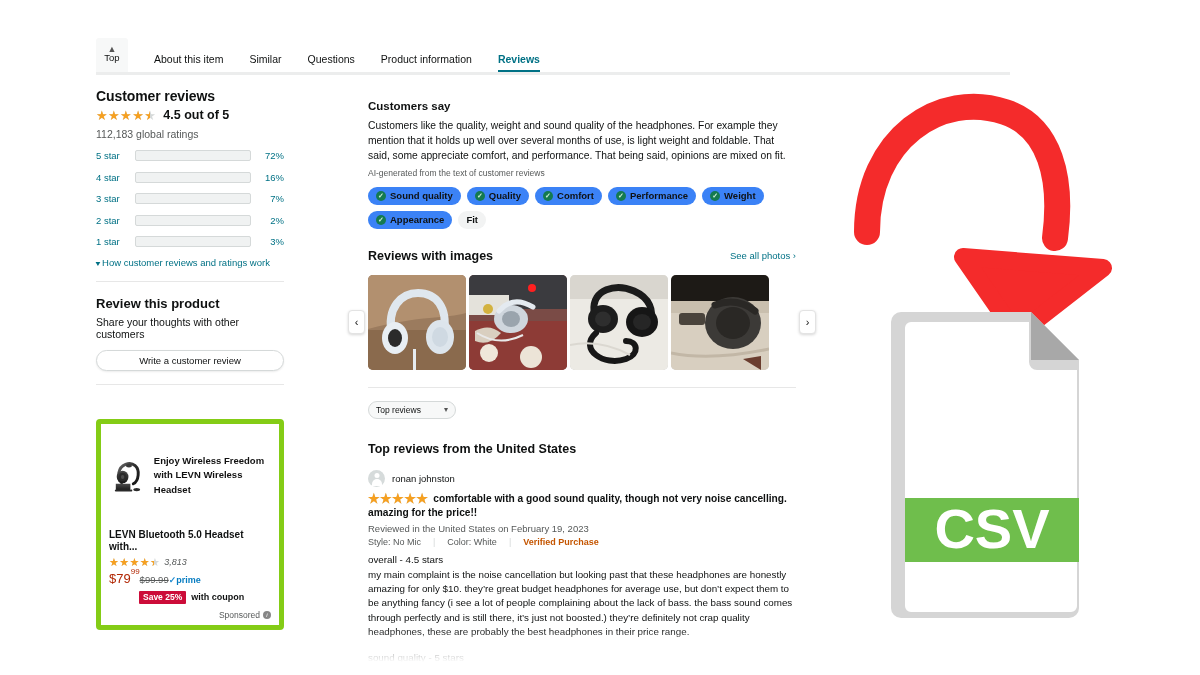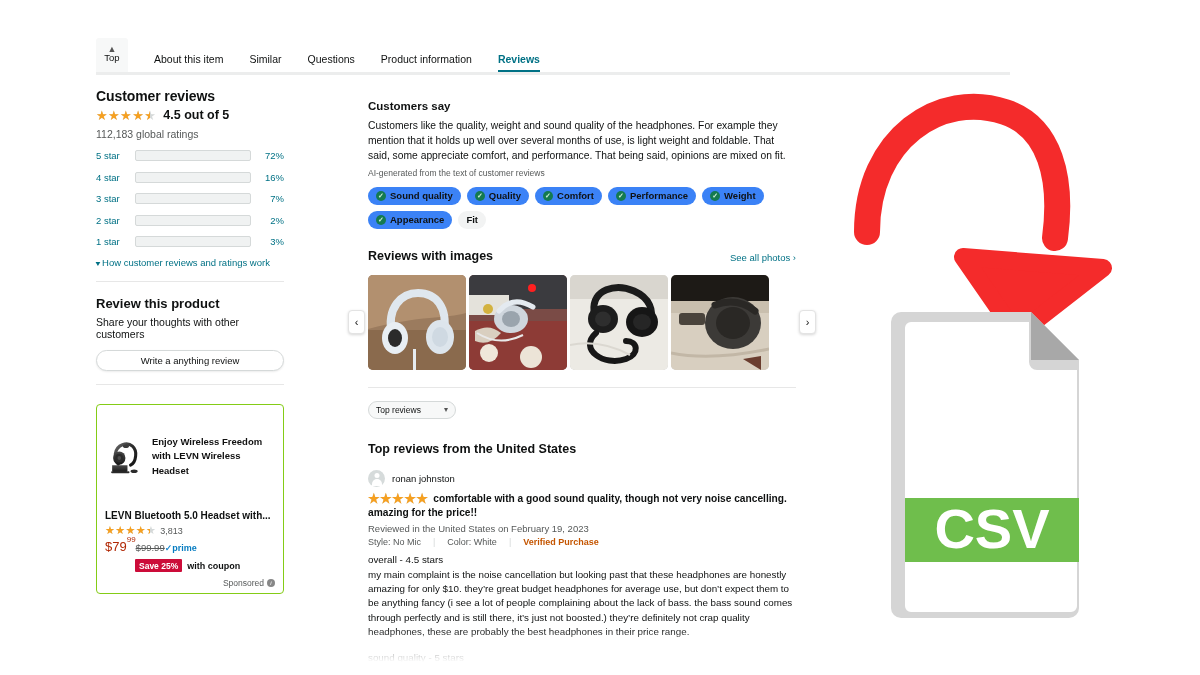--- a/index.html
+++ b/index.html
@@ -53,27 +53,27 @@
 
   #review-product { margin-top:14px; }
   .sub-title { font-size:13px; font-weight:bold; margin:0 0 5px 0; }
   .sub-desc { font-size:10.5px; color:#0f1111; margin-bottom:10px; }
   .wcr-btn { width:100%; height:21px; border:1px solid #d5d9d9; border-radius:18px;
              background:#fff; font-size:9.5px; color:#0f1111; display:flex;
              align-items:center; justify-content:center; cursor:pointer;
              box-shadow:0 1px 2px rgba(15,17,17,.08); }
 
   
-  #sponsored-card { margin-top:19px; border:1px solid #84cc16; border-radius:4px;
+  #sponsored-card { margin-top:34px; border:5px solid #84cc16; border-radius:4px;
                     padding:8px 8px 5px 8px; }
   #ad-hero { display:flex; align-items:center; gap:4px; height:88px; }
   #ad-copy { font-size:9.5px; font-weight:bold; line-height:1.5; color:#111; }
   .ad-title { font-size:10px; font-weight:bold; margin-top:9px; line-height:1.25;}
   .ad-rating { display:flex; align-items:center; gap:4px; margin-top:3px; }
-  .ad-count { font-size:9px; color:#565959; }
+  .ad-count { font-size:9px; color:#565959;font-style:italic; }
   .ad-price-row { display:flex; align-items:baseline; margin-top:3px; }
   .price { color:#b12704; font-size:13px; font-weight:normal; }
   .price sup { font-size:8px; top:-.45em; position:relative; }
   .price-was { font-size:9.5px; color:#565959; text-decoration:line-through;}
   .prime { font-size:9px; color:#067cc1; font-weight:bold; }
   .prime .tick { color:#1f8bd0; }
   .coupon-row { display:flex; align-items:center; gap:5px; margin-top:5px;padding-left:30px;}
   .coupon { background:#cc0c39; color:#fff; font-size:8.5px; font-weight:bold;
             padding:1.5px 4px; border-radius:1px;}
   .coupon-txt { font-size:9px; font-weight:bold; color:#0f1111; }
@@ -89,21 +89,21 @@
   .cs-note { font-size:8.5px; color:#565959; margin-bottom:9px; }
 
   .pill-row { display:flex; flex-wrap:wrap; gap:6px; }
   .pill { display:flex; align-items:center; gap:4px; height:18px; padding:0 8px;
           border-radius:9px; font-size:9.5px; font-weight:bold; cursor:pointer; }
   .pill.pos { background:#3b82f6; color:#0f1111; }
   .pill.neu { background:#f2f3f3; color:#0f1111; }
   .pill .chk { width:10px; height:10px; border-radius:50%; background:#147a50;
                color:#cdf0d7; font-size:7px; line-height:10px; text-align:center; }
 
-  .sec-head { display:flex; align-items:flex-end; justify-content:space-between; margin-top:20px;}
+  .sec-head { display:flex; align-items:center; justify-content:space-between; margin-top:20px;}
   .sec-title { font-size:12.5px; font-weight:bold; }
   .see-all { font-size:9.5px; color:#007185; cursor:pointer; }
 
   #gallery { position:relative; margin-top:12px; height:95px; display:flex; gap:3px; }
   .thumb { width:98px; height:95px; border-radius:5px; overflow:hidden; position:relative;
            cursor:pointer; background:#cfcfcf;}
   .arrow-btn { position:absolute; top:50%; transform:translateY(-50%); width:17px; height:24px;
                background:#fff; border:1px solid #e3e3e3; border-radius:4px;
                box-shadow:0 1px 3px rgba(0,0,0,.16); display:flex; align-items:center;
                justify-content:center; font-size:11px; color:#111; cursor:pointer; z-index:3;}
@@ -205,21 +205,21 @@
 
   <div class="link-row">
     <span class="chev">▾</span><span>How customer reviews and ratings work</span>
   </div>
 
   <hr class="sep">
 
   <div id="review-product">
     <div class="sub-title">Review this product</div>
     <div class="sub-desc">Share your thoughts with other customers</div>
-    <div class="wcr-btn">Write a anything review</div>
+    <div class="wcr-btn">Write a customer review</div>
   </div>
 
   <hr class="sep">
 
   <div id="sponsored-card">
     <div id="ad-hero">
       <svg width="84" height="84" viewBox="0 0 84 84">
         <defs>
           <linearGradient id="gmet" x1="0" y1="0" x2="1" y2="1">
             <stop offset="0%" stop-color="#6a6a6a"></stop>

